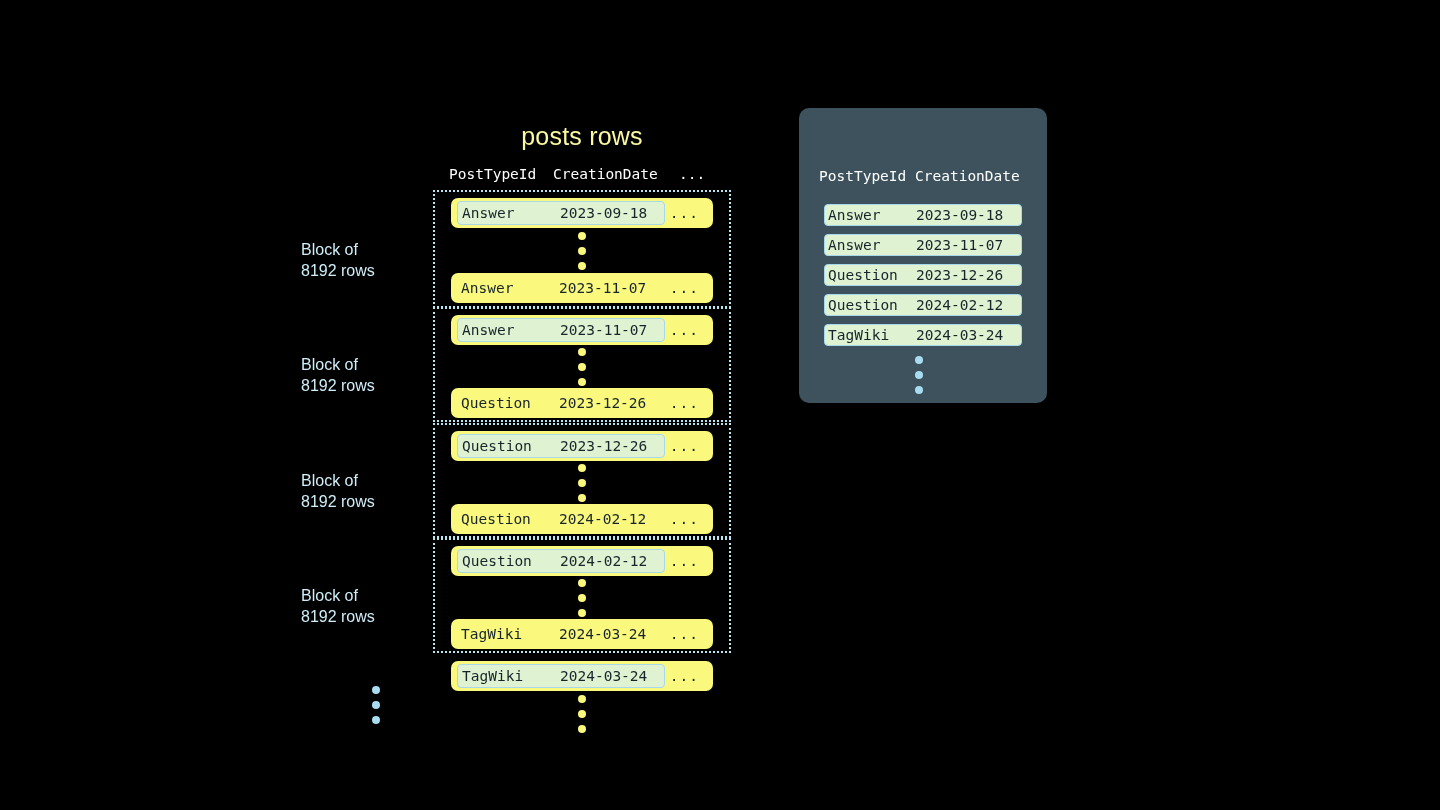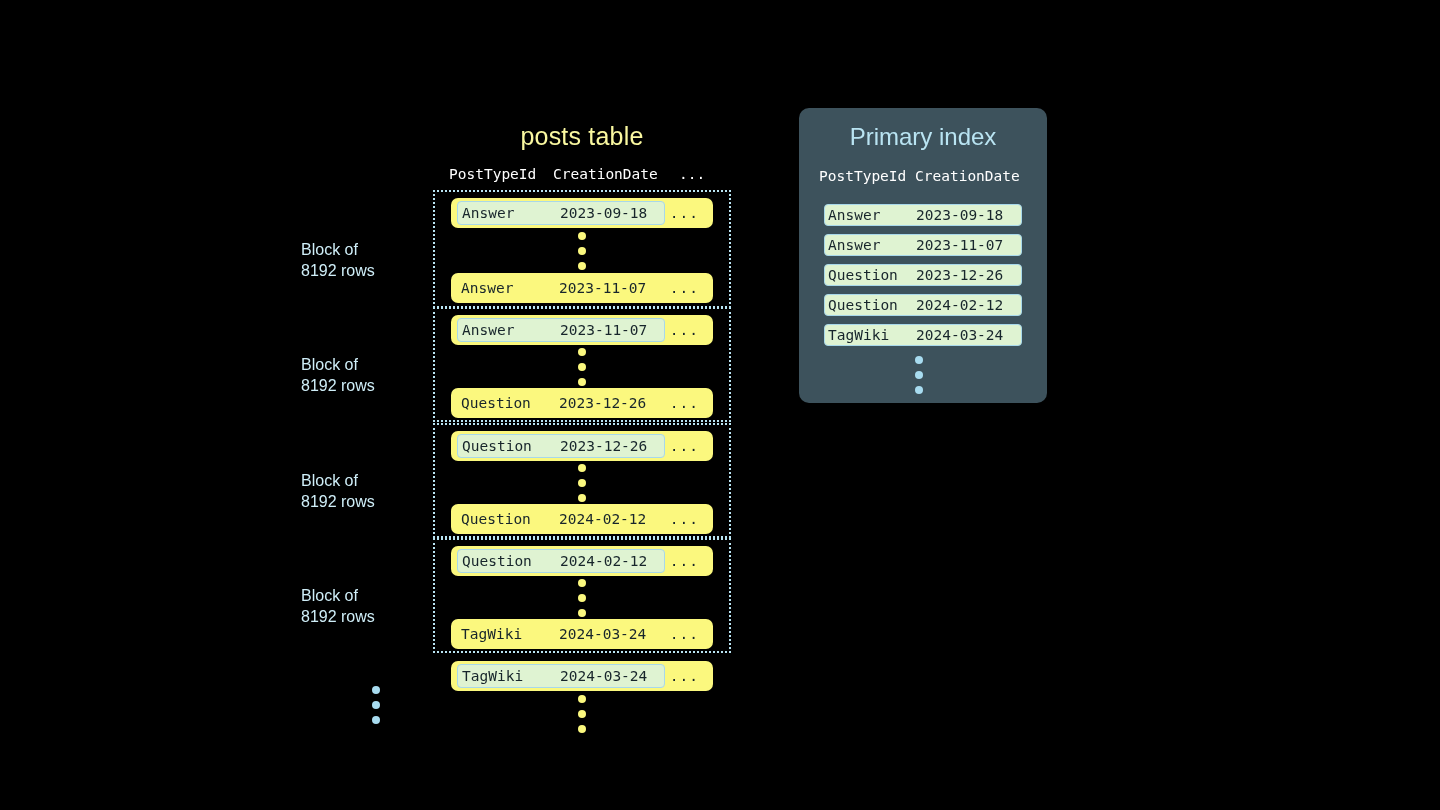--- a/index.html
+++ b/index.html
@@ -176,21 +176,21 @@
     position: absolute;
     left: 115px;
     top: 248px;
   }
 </style>
 </head>
 <body>
 
 <div class="canvas">
 
-  <div class="posts-title">posts table</div>
+  <div class="posts-title">posts rows</div>
 
   <div class="col-headers">
     <span class="h-type">PostTypeId</span>
     <span class="h-date">CreationDate</span>
     <span class="h-more">...</span>
   </div>
 
   <div class="block" style="top:190px; height:118px;"></div>
   <div class="block-label" style="left:301px; top:239px;">
     <div>Block of</div>
@@ -303,21 +303,20 @@
       <i></i>
       <i></i>
     </div>
   <div class="vdots blue" style="left:371px; top:686px;">
       <i></i>
       <i></i>
       <i></i>
     </div>
 
   <div class="index-panel">
-    <div class="index-title">Primary index</div>
 
     <div class="index-headers">
       <span class="h-type">PostTypeId</span>
       <span class="h-date">CreationDate</span>
     </div>
 
     <div class="index-rows">
       <div class="index-row">
         <span class="c-type">Answer</span>
         <span class="c-date">2023-09-18</span>

